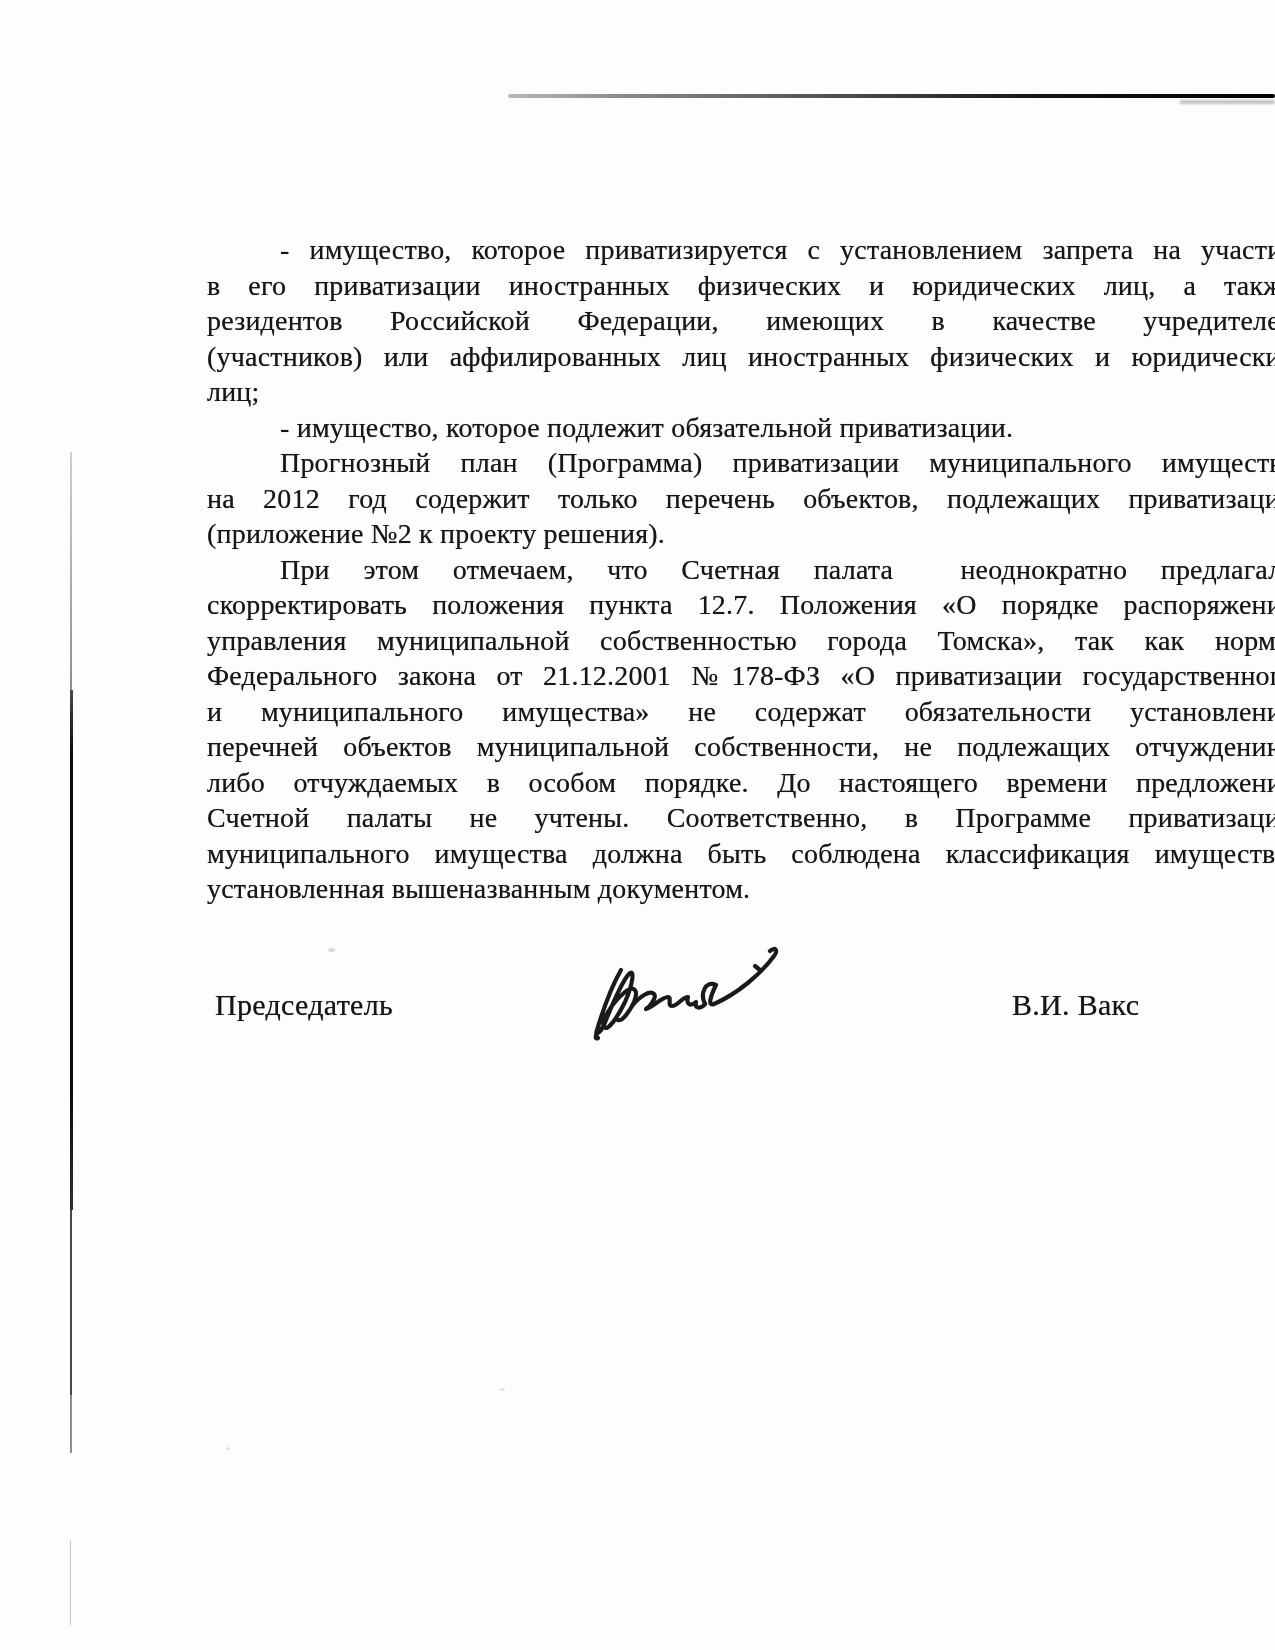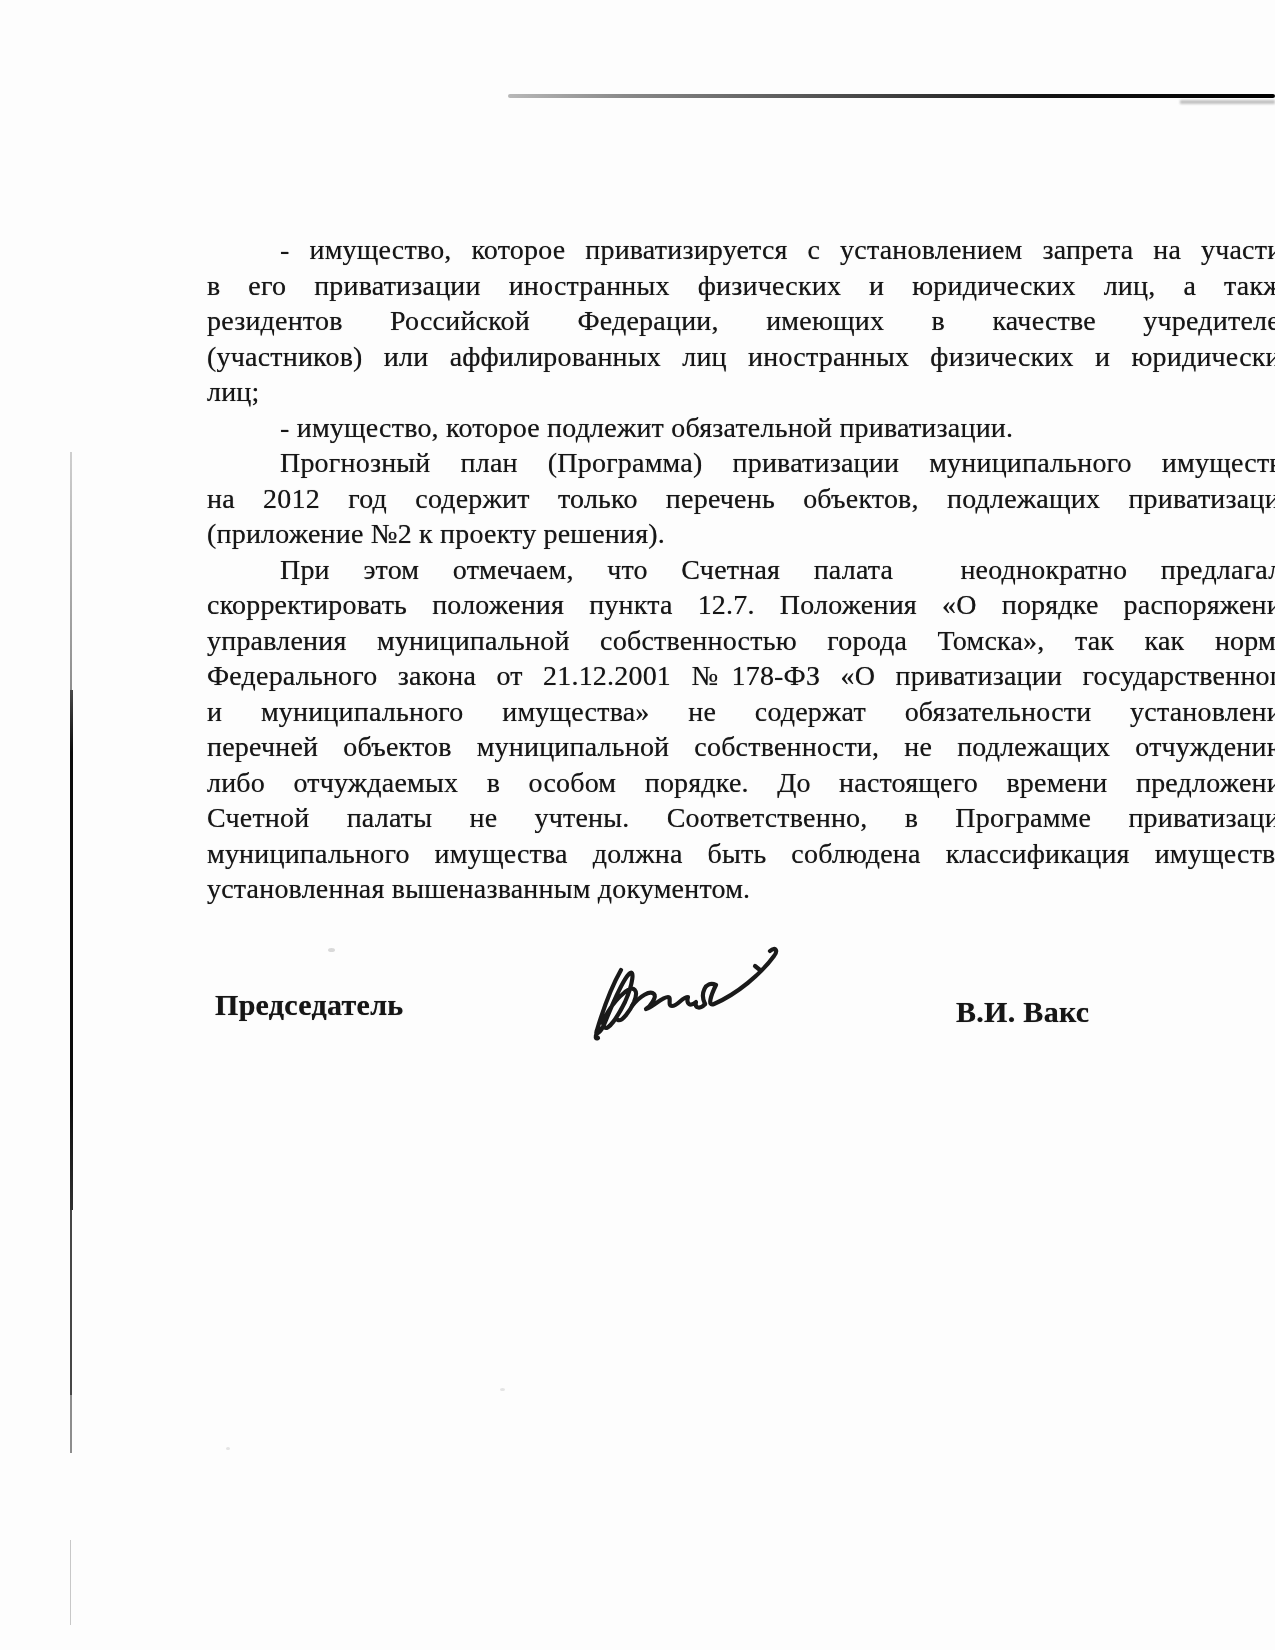--- a/index.html
+++ b/index.html
@@ -47,26 +47,26 @@
     text-align: justify;
     text-align-last: justify;
     white-space: normal;
     height: 35.5px; overflow: visible;
   }
   #body-text .line.indent { padding-left: 73px; }
   #body-text .line.end { text-align-last: left; }
   
   .sig-label {
     position: absolute; top: 987px;
-    font-size: 30px; font-weight: bold; line-height: 36px;
+    font-size: 30px; font-weight: normal; line-height: 36px;
     text-shadow: 0 0 0.7px rgba(10,10,10,.7);
     letter-spacing: 0.3px;
   }
   #role-label { left: 215px; }
-  #signer-name { left: 956px; margin-top: 7px; }
+  #signer-name { left: 1012px; }
   #signature-svg { position: absolute; left: 575px; top: 930px; }
 </style>
 </head>
 <body>
 
 <div id="page">
 
   <div class="top-scan-line"></div>
   <div class="top-scan-fuzz"></div>
   <div class="left-art seg1"></div>

